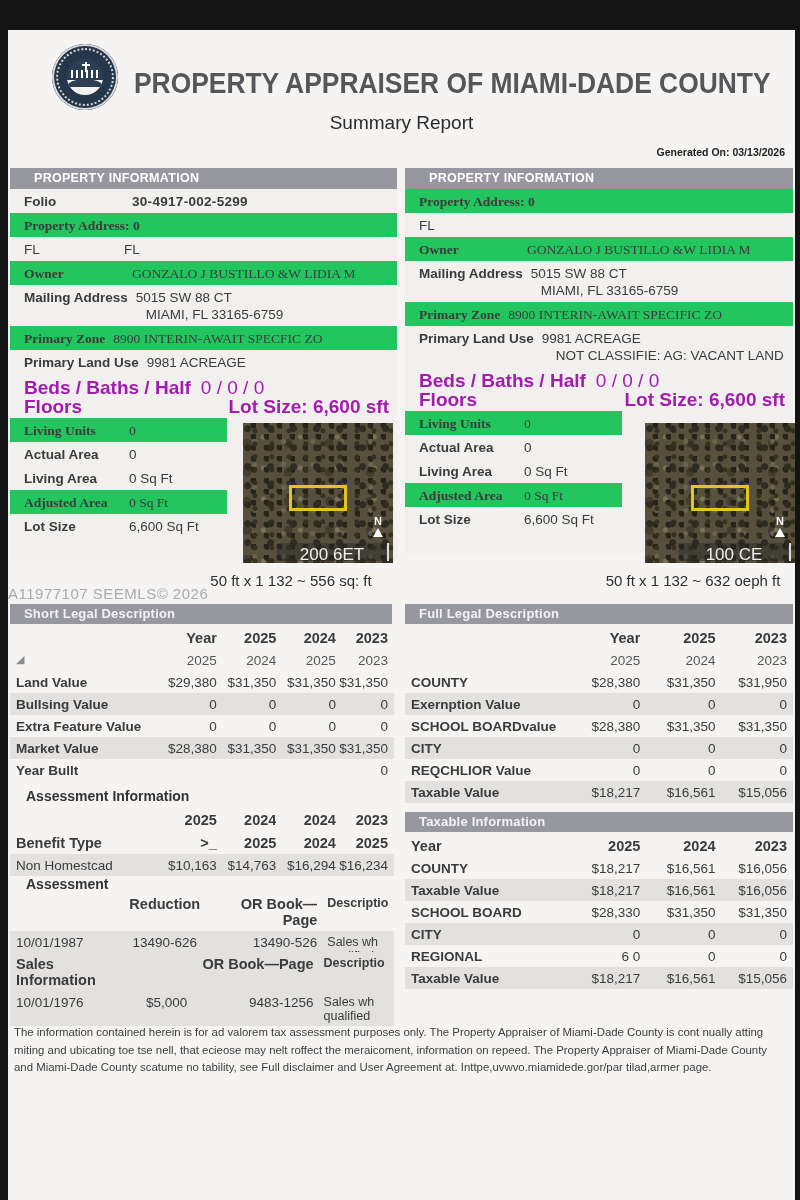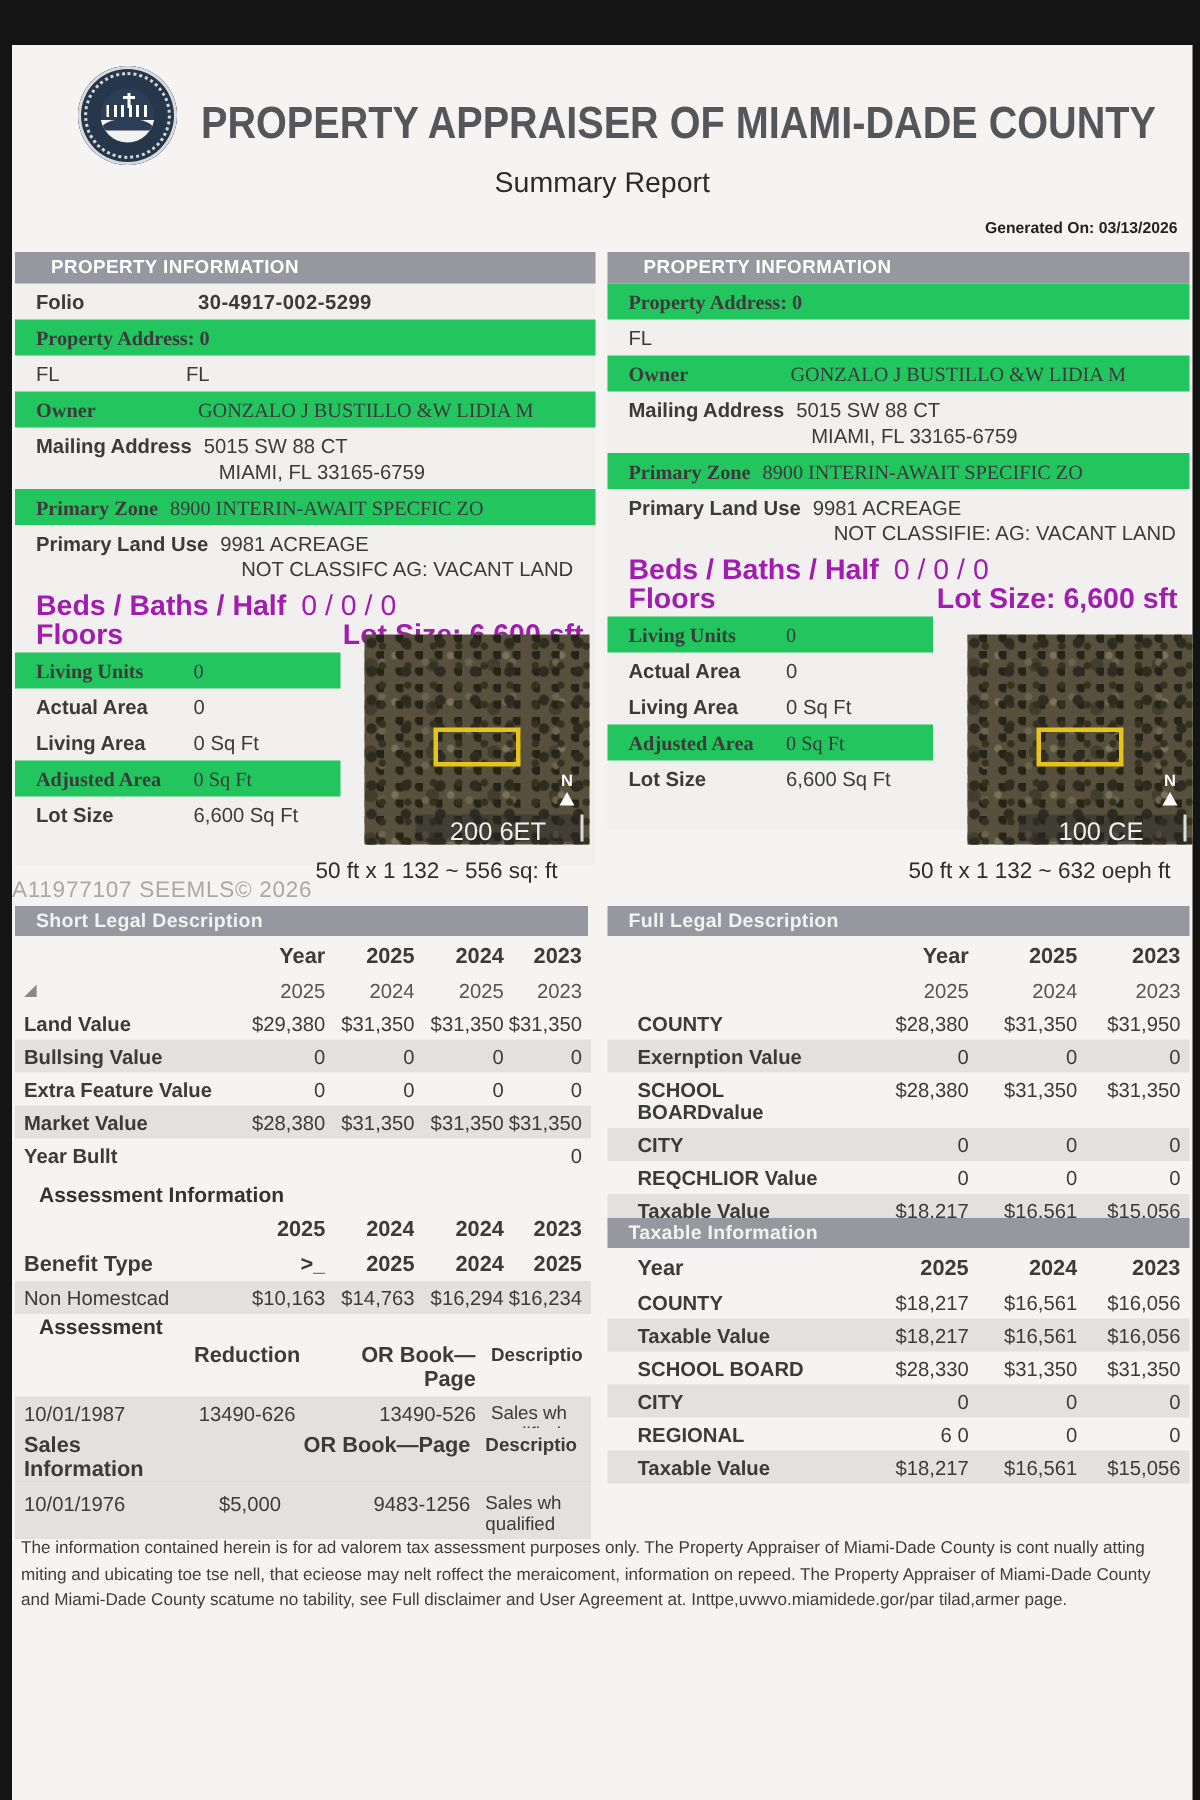--- a/index.html
+++ b/index.html
@@ -88,21 +88,21 @@
   .t4a .tcell:nth-child(1){ width:26%; } .t4a .tcell:nth-child(2){ width:28%; text-align:center; }
   .t4a .tcell:nth-child(3){ width:27%; text-align:right; } .t4a .tcell:nth-child(4){ width:19%; text-align:left; padding-left:10px; font-size:12.5px; }
   .t4a .trow:not(.hdr) .tcell:first-child { font-weight:normal; }
   
   .t4b { width:384px; }
   .t4b .tcell:nth-child(1){ width:31%; } .t4b .tcell:nth-child(2){ width:19%; text-align:center; }
   .t4b .tcell:nth-child(3){ width:30%; text-align:right; } .t4b .tcell:nth-child(4){ width:20%; text-align:left; padding-left:10px; font-size:12.5px; }
   .t4b .trow:not(.hdr) .tcell:first-child { font-weight:normal; }
   
   .t4r { width:388px; }
-  .t4r .tcell:nth-child(1){ width:40%;margin-left:14px; } .t4r .tcell:nth-child(2){ width:21%; text-align:right; }
+  .t4r .tcell:nth-child(1){ width:40%; } .t4r .tcell:nth-child(2){ width:21%; text-align:right; }
   .t4r .tcell:nth-child(3){ width:20%; text-align:right; } .t4r .tcell:nth-child(4){ width:19%; text-align:right; }
   .sec-label { position:absolute; font-weight:bold; font-size:14px; color:#333; }
 
   
   .disclaimer { position:absolute; left:6px; top:994px; width:774px; font-size:11.4px; color:#3d3d3d; line-height:1.55; }
   .banner { position:absolute; left:0; top:1060px; width:787px; height:110px; background:#ecb321; color:#26200f; }
   .banner .l1 { text-align:center; font-weight:bold; font-size:29px; margin-top:12px; transform:scaleX(.95); }
   .banner .l2 { text-align:center; font-weight:bold; font-size:27px; margin-top:3px; transform:scaleX(.95); }
   .banner .l3 { font-weight:bold; font-size:18.5px; margin:9px 0 0 22px; transform:scaleX(.97); transform-origin:left; white-space:nowrap; }
 </style>
@@ -148,21 +148,20 @@
           </span>
         </div>
       <div class="prow shade">
           <span class="lbl">Primary Zone</span>
           <span class="val">8900 INTERIN-AWAIT SPECFIC ZO</span>
         </div>
       <div class="prow two">
           <span class="lbl">Primary Land Use</span>
           <span class="val">
             <span>9981 ACREAGE</span>
-            <span style="padding-left:14px">NOT CLASSIFC AG: VACANT LAND</span>
           </span>
         </div>
       <div class="beds-block">
         <div class="beds-line1"><span class="lbl">Beds / Baths / Half</span><span class="val">0 / 0 / 0</span></div>
         <div class="floors-line">
             <span class="lbl">Floors</span>
             <span class="lot-right">Lot Size: 6,600 sft</span>
           </div>
       </div>
       <div class="prow shade half">

